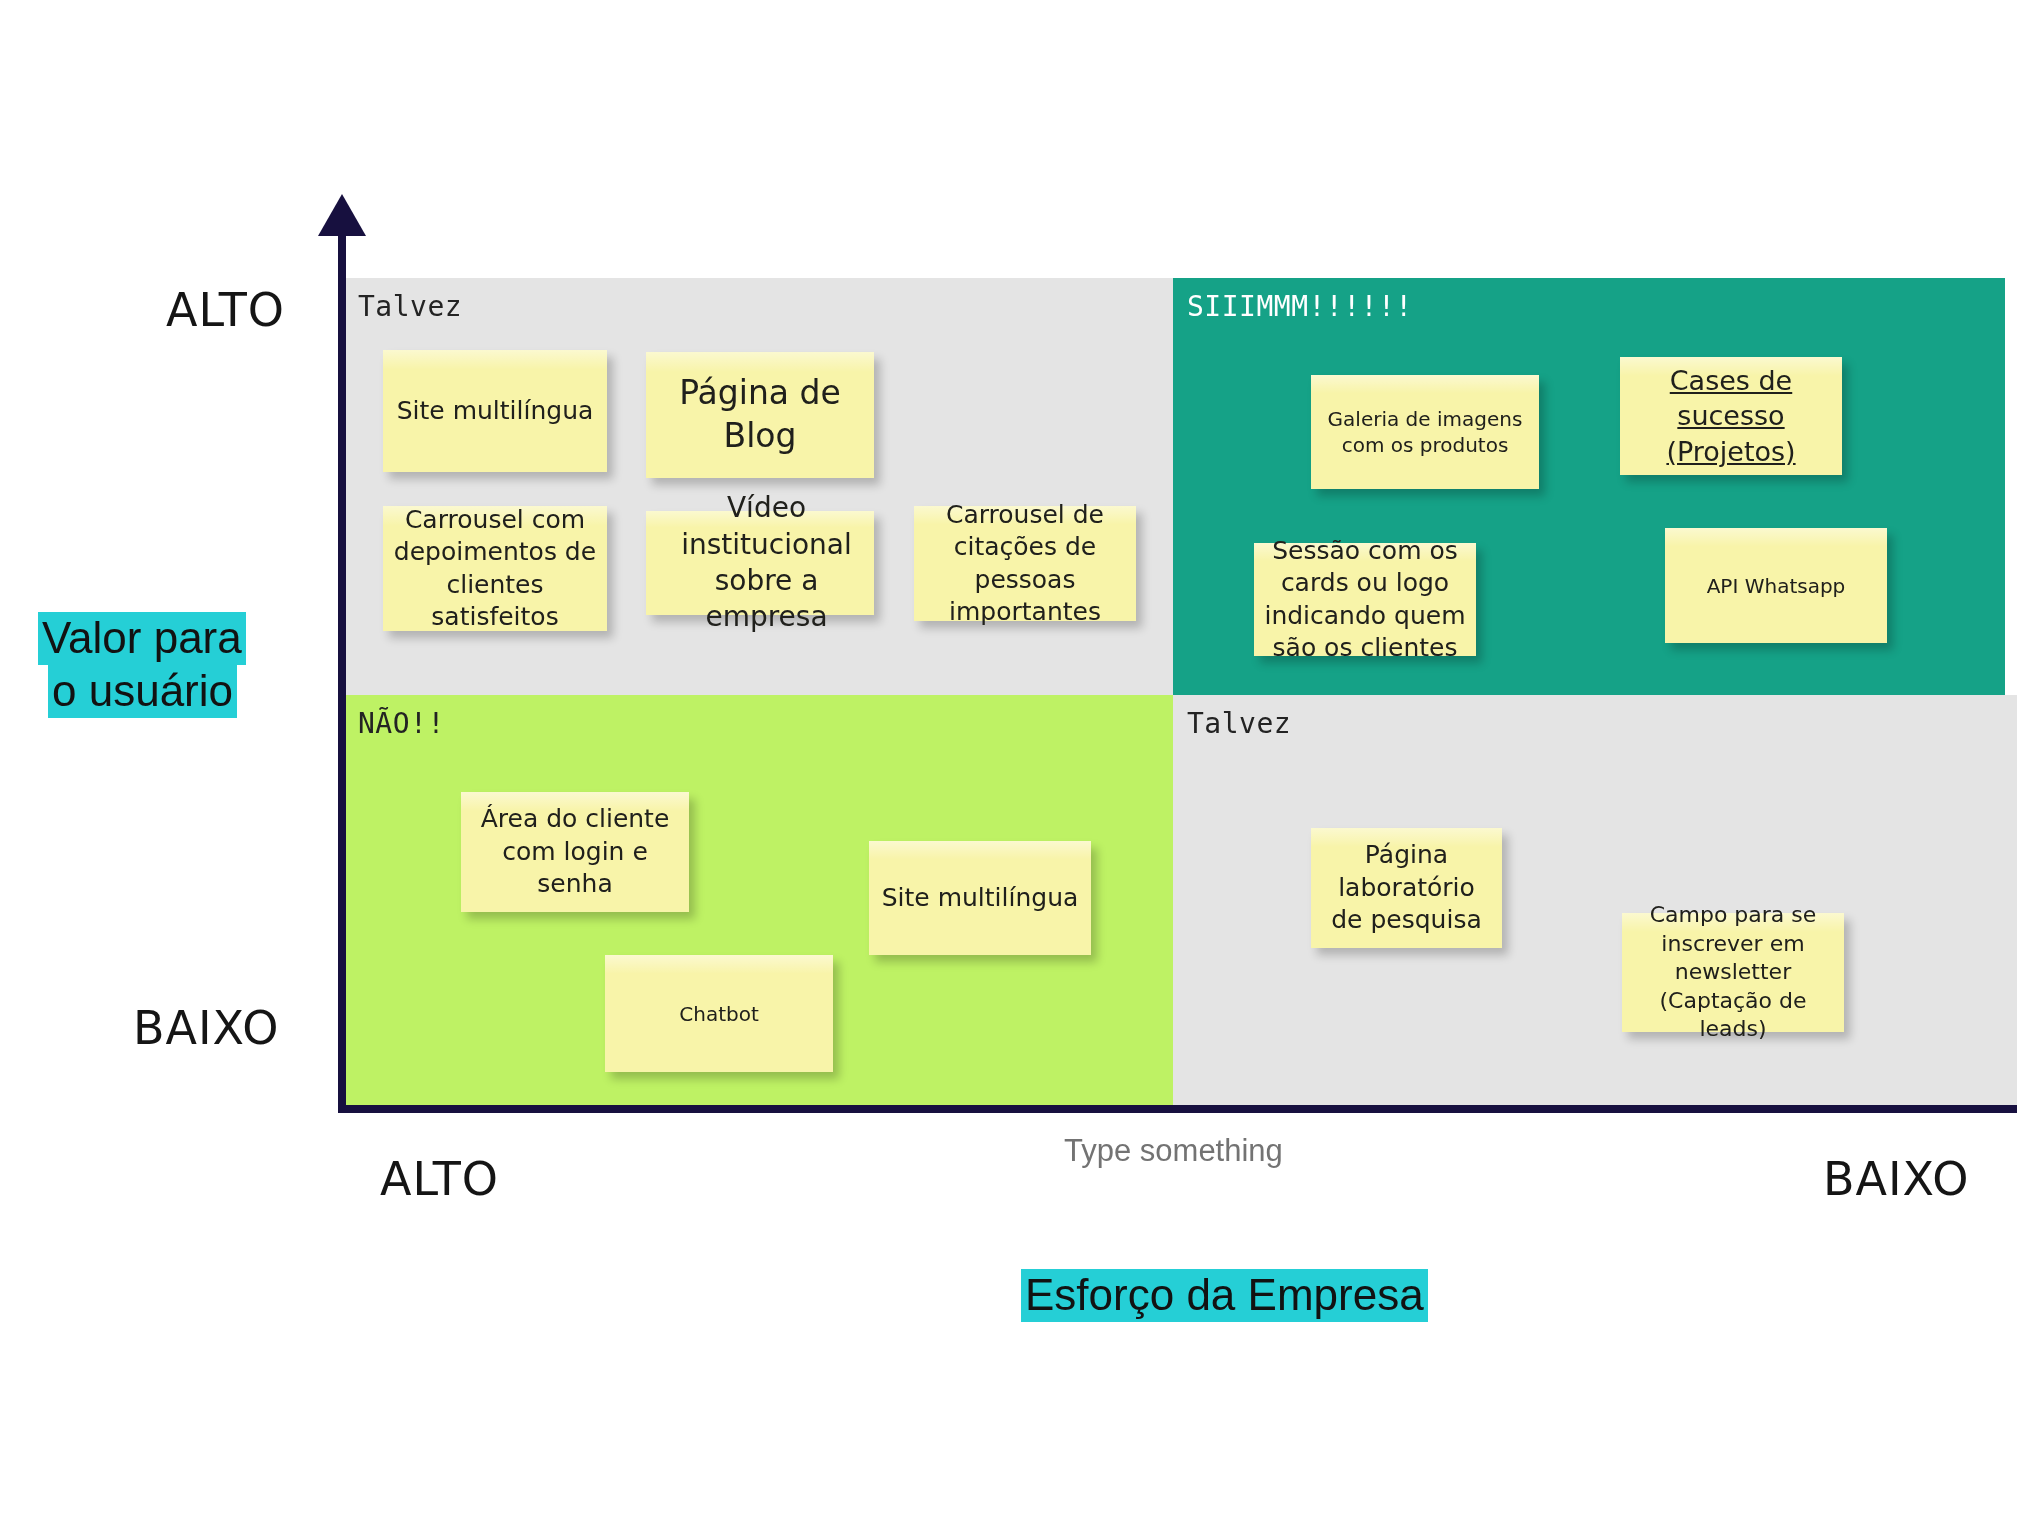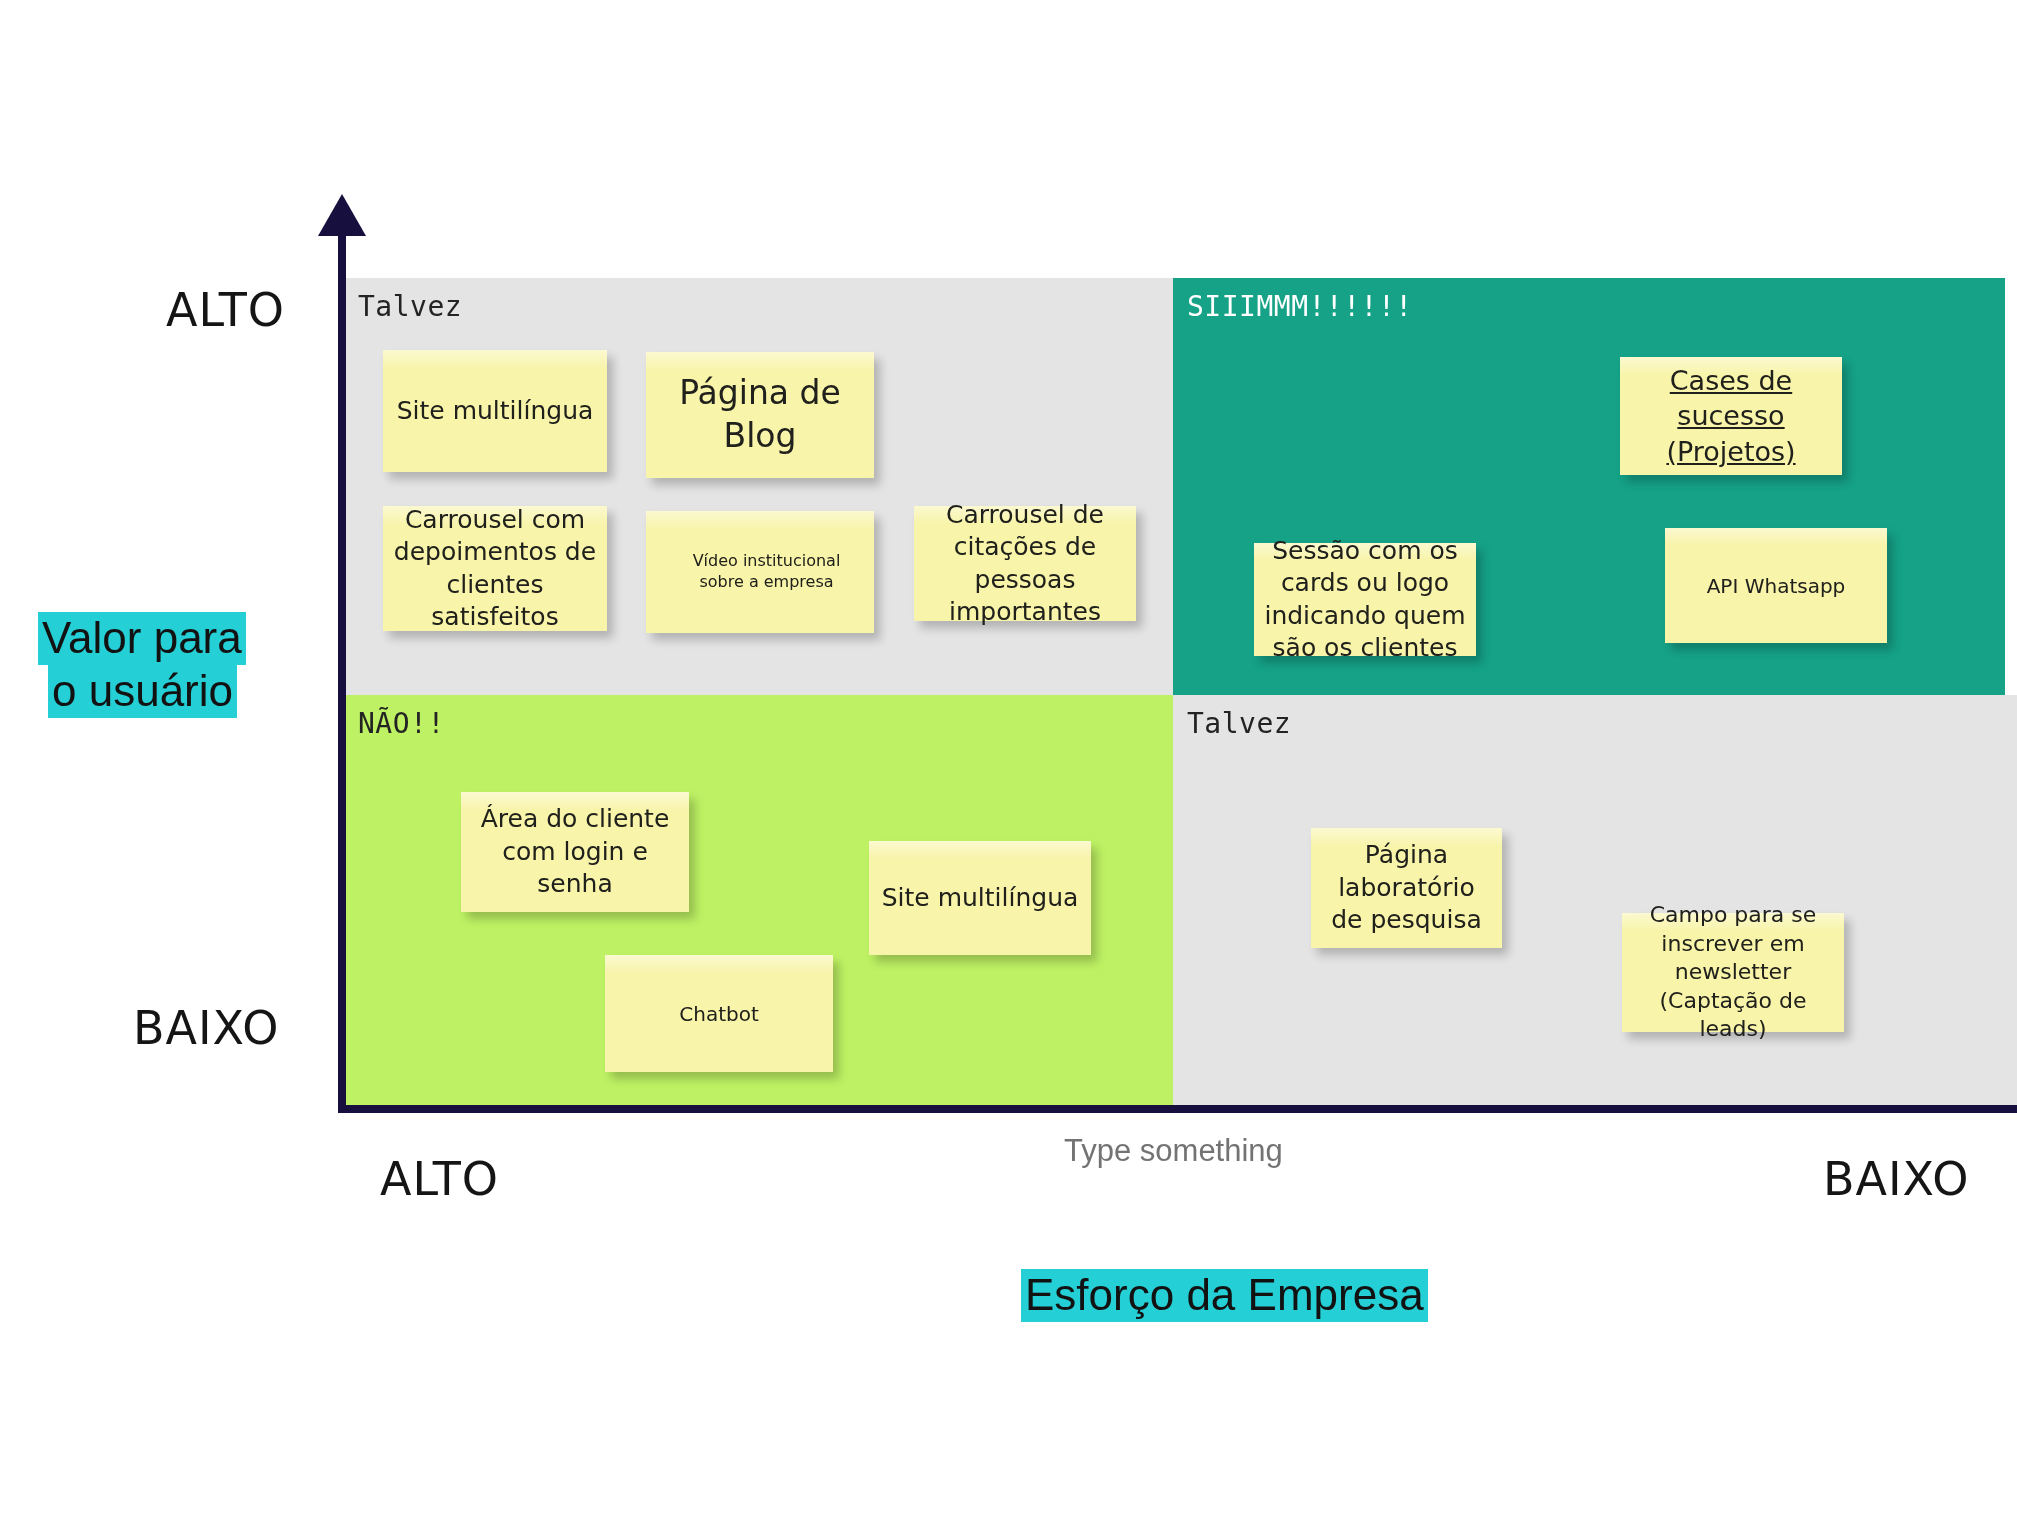--- a/index.html
+++ b/index.html
@@ -150,28 +150,31 @@
   </div>
 
   <div class="note" style="left:646px; top:352px; width:228px; height:126px; font-size:33px;">
     <span>Página de Blog</span>
   </div>
 
   <div class="note" style="left:383px; top:506px; width:224px; height:125px; font-size:25px;">
     <span>Carrousel com depoimentos de clientes satisfeitos</span>
   </div>
 
-  <div class="note" style="left:646px; top:511px; width:228px; height:122px; font-size:16px;padding-left:23px;">
+  <div class="note" style="left:646px; top:511px; width:228px; height:104px; font-size:28px;padding-left:23px;">
     <span>Vídeo institucional sobre a empresa</span>
   </div>
 
   <div class="note" style="left:914px; top:506px; width:222px; height:115px; font-size:25px;">
     <span>Carrousel de citações de pessoas importantes</span>
   </div>
 
+  <div class="note" style="left:1311px; top:375px; width:228px; height:114px; font-size:20px;">
+    <span>Galeria de imagens com os produtos</span>
+  </div>
 
   <div class="note" style="left:1620px; top:357px; width:222px; height:118px; font-size:27px;text-decoration:underline;">
     <span>Cases de sucesso (Projetos)</span>
   </div>
 
   <div class="note" style="left:1254px; top:543px; width:222px; height:113px; font-size:25px;">
     <span>Sessão com os cards ou logo indicando quem são os clientes</span>
   </div>
 
   <div class="note" style="left:1665px; top:528px; width:222px; height:115px; font-size:20px;">

